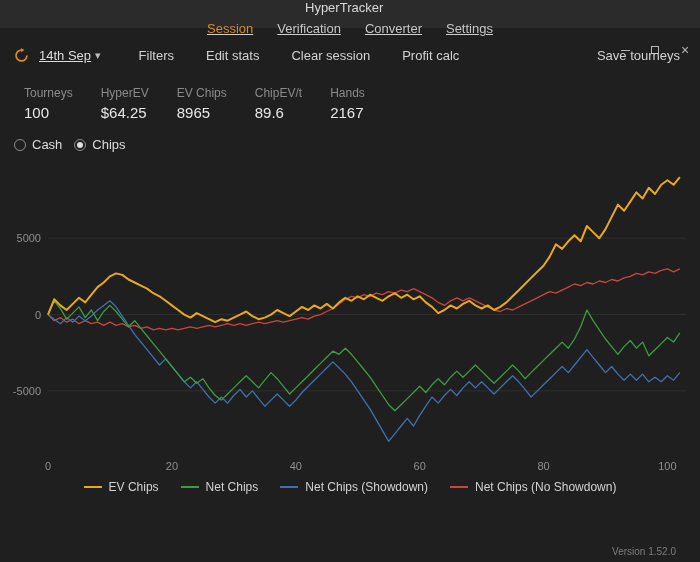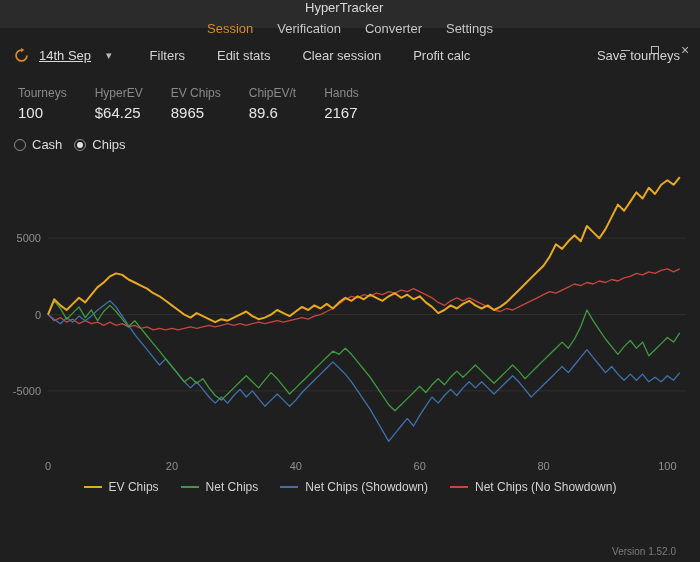--- a/index.html
+++ b/index.html
@@ -5,38 +5,38 @@
   * { box-sizing: border-box; }
   html,body { margin:0; padding:0; }
   body {
     width:700px; height:562px; overflow:hidden; position:relative;
     background:#1f1f1f; color:#d0d0d0;
     font-family:"Liberation Sans","DejaVu Sans",sans-serif;
   }
   
   .titlebar { height:28px; background:#2b2b2b; display:flex; align-items:center; font-size:13px;flex-direction:column; }
   .app-title { padding:0 14px; width:118px; color:#d8d8d8; }
-  .menu { display:flex; height:100%; }
+  .menu { display:flex; height:100%;text-decoration:underline; }
   .menu-item { padding:0 12px; line-height:28px; color:#c6c6c6; cursor:default; }
   .menu-item.active { color:#d98c2b; }
   .win-controls { margin-left:auto; display:flex; height:100%; }
   .win-btn { width:30px; height:100%; display:flex; align-items:center; justify-content:center; color:#b5b5b5; }
   .min-icon { display:block; width:9px; height:1px; background:#b5b5b5; }
   .max-icon { display:block; width:8px; height:8px; border:1px solid #b5b5b5; }
   .close-glyph { font-size:14px; line-height:1; }
   
   .toolbar { display:flex; align-items:center; height:46px; margin-top:4px; padding:0 16px 0 14px; font-size:13px; }
   .refresh { display:flex; align-items:center; margin-right:10px; cursor:pointer; }
-  .date-wrap { display:flex; align-items:center; gap:15px; color:#dcdcdc; cursor:pointer; margin-right:38px; }
+  .date-wrap { display:flex; align-items:center; gap:4px; color:#dcdcdc; cursor:pointer; margin-right:38px; }
   .date-text { text-decoration:underline; }
   .caret { color:#bdbdbd; font-size:11px; }
   .tb-btn { color:#d2d2d2; margin-right:32px; cursor:pointer; white-space:nowrap; }
   .tb-btn.save { margin-left:auto; margin-right:4px; }
   
-  .stats { display:flex; gap:28px; padding:8px 18px 0; }
+  .stats { display:flex; gap:28px; padding:8px 24px 0; }
   .stat .label { font-size:12px; color:#8a8a8a; margin-bottom:4px; }
   .stat .value { font-size:15px; color:#e6e6e6; }
   
   .radio-row { display:flex; gap:12px; align-items:center; padding:16px 14px 0; font-size:13px; color:#dcdcdc; }
   .radio { display:flex; align-items:center; gap:6px; cursor:pointer; }
   .radio-dot { width:12px; height:12px; border:1px solid #8d8d8d; border-radius:50%; position:relative; flex:0 0 auto; }
   .radio.checked .radio-dot::after { content:""; position:absolute; inset:2px; background:#e2e2e2; border-radius:50%; }
   
   .chart { width:700px; height:322px; margin-top:4px; }
   #chart-svg { width:700px; height:322px; display:block; }

